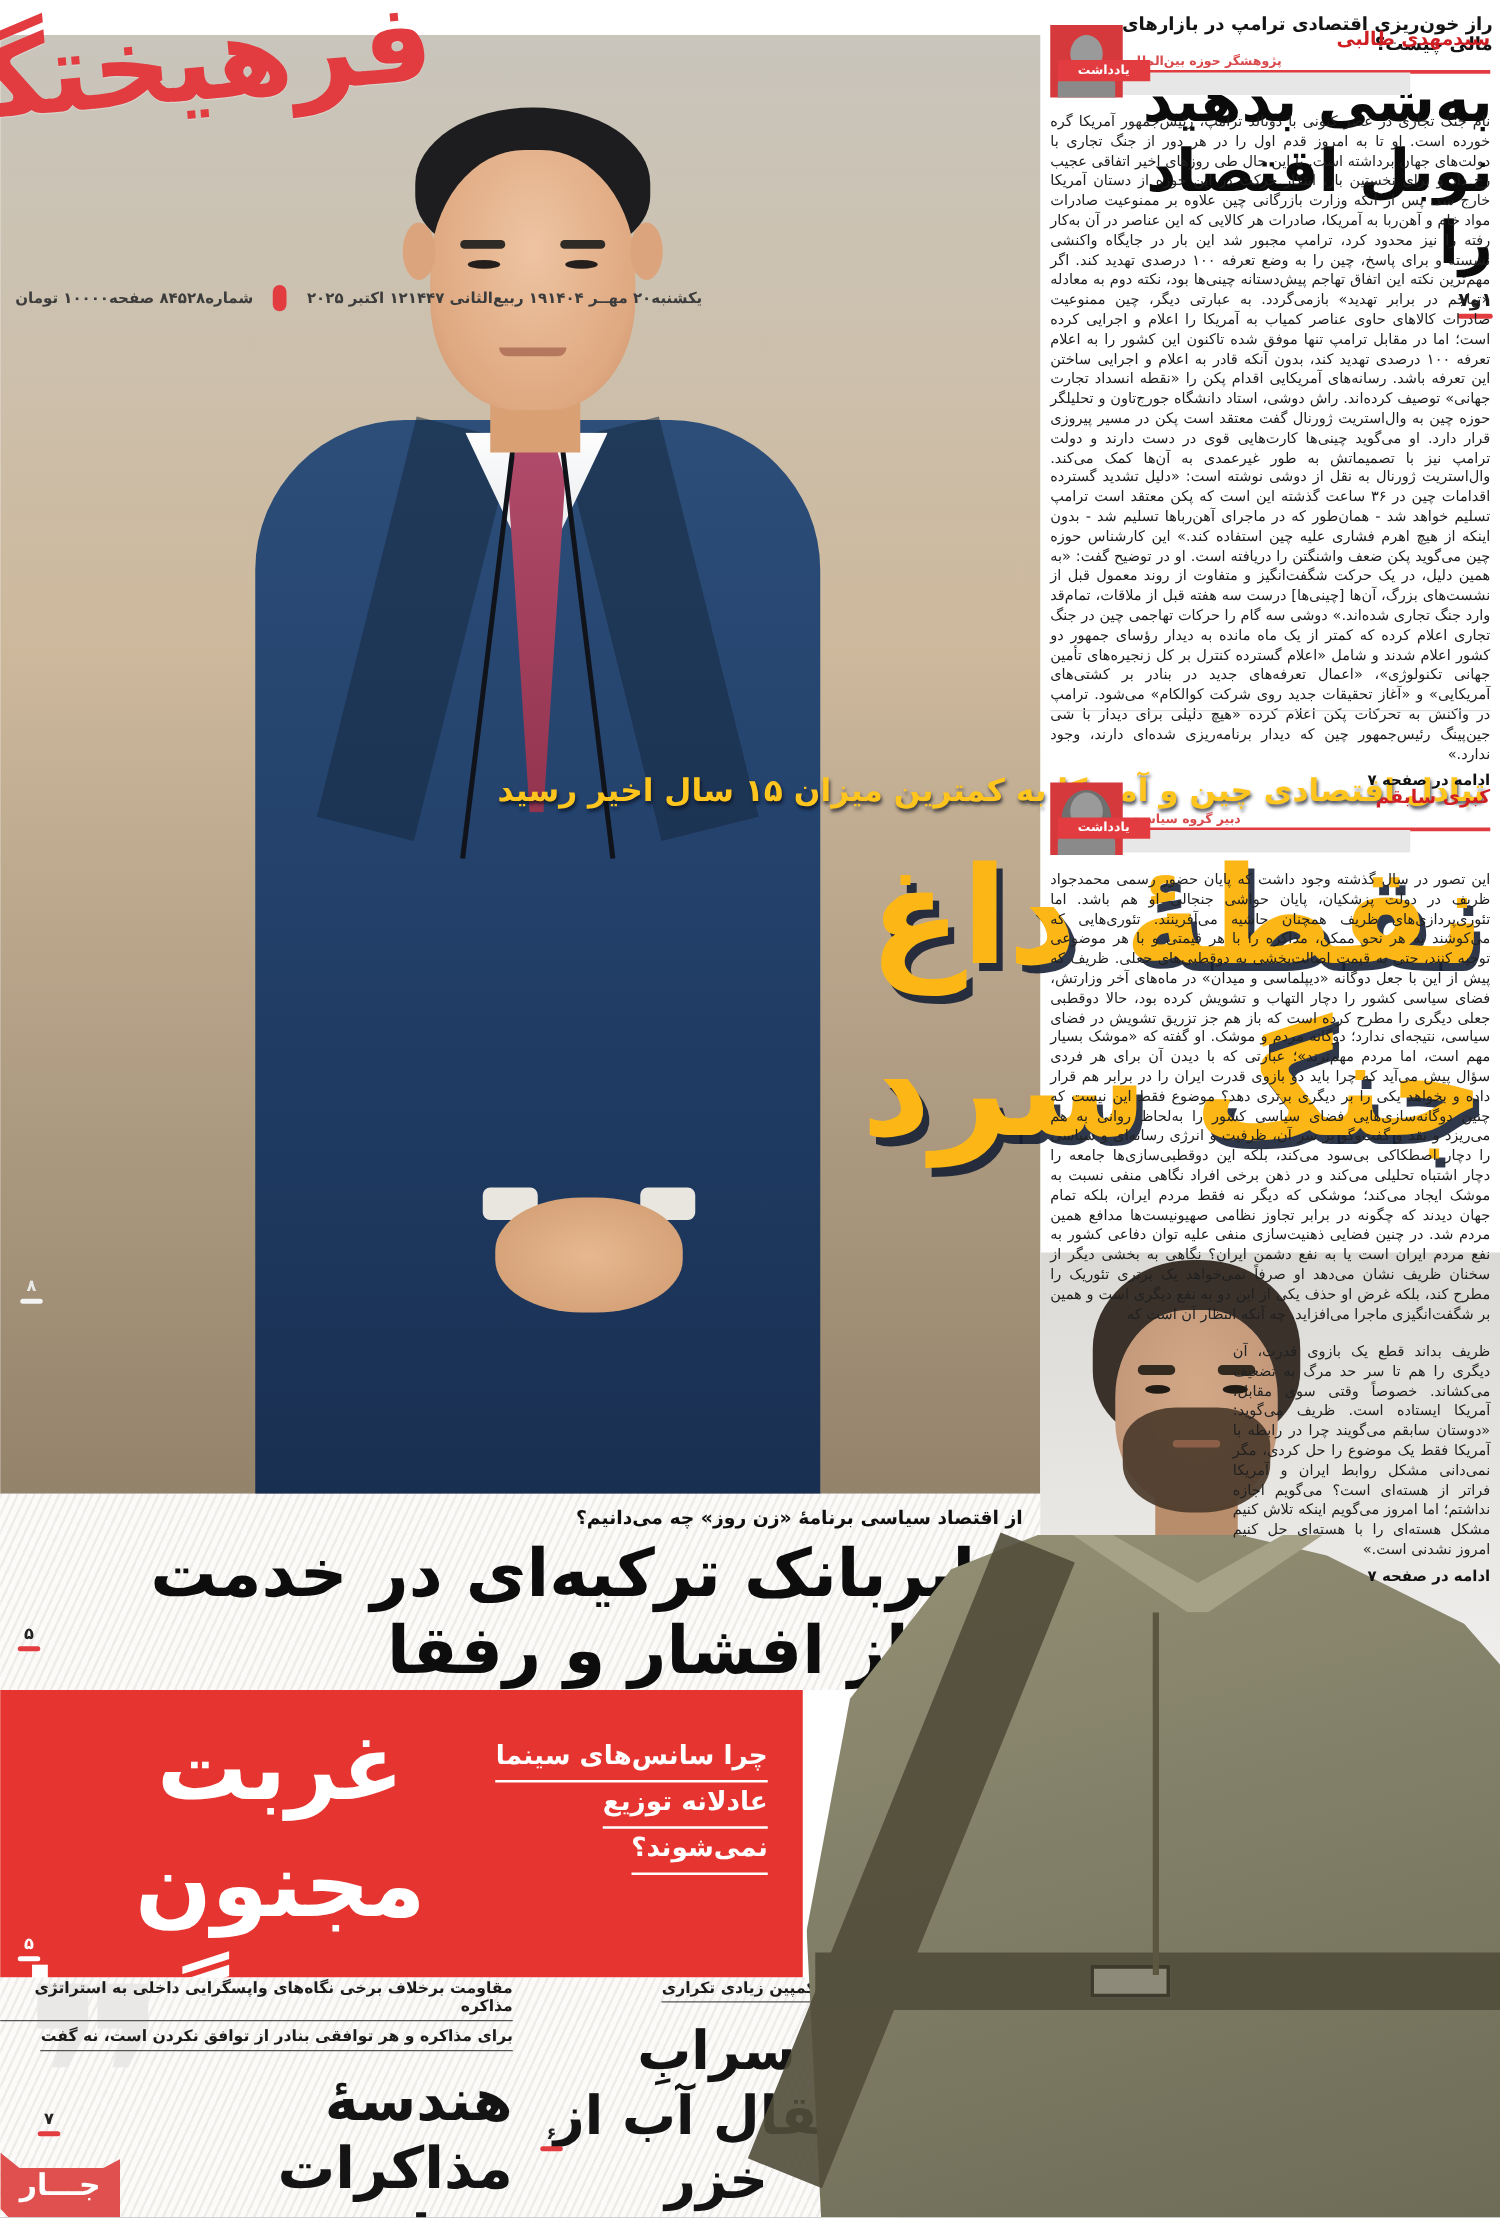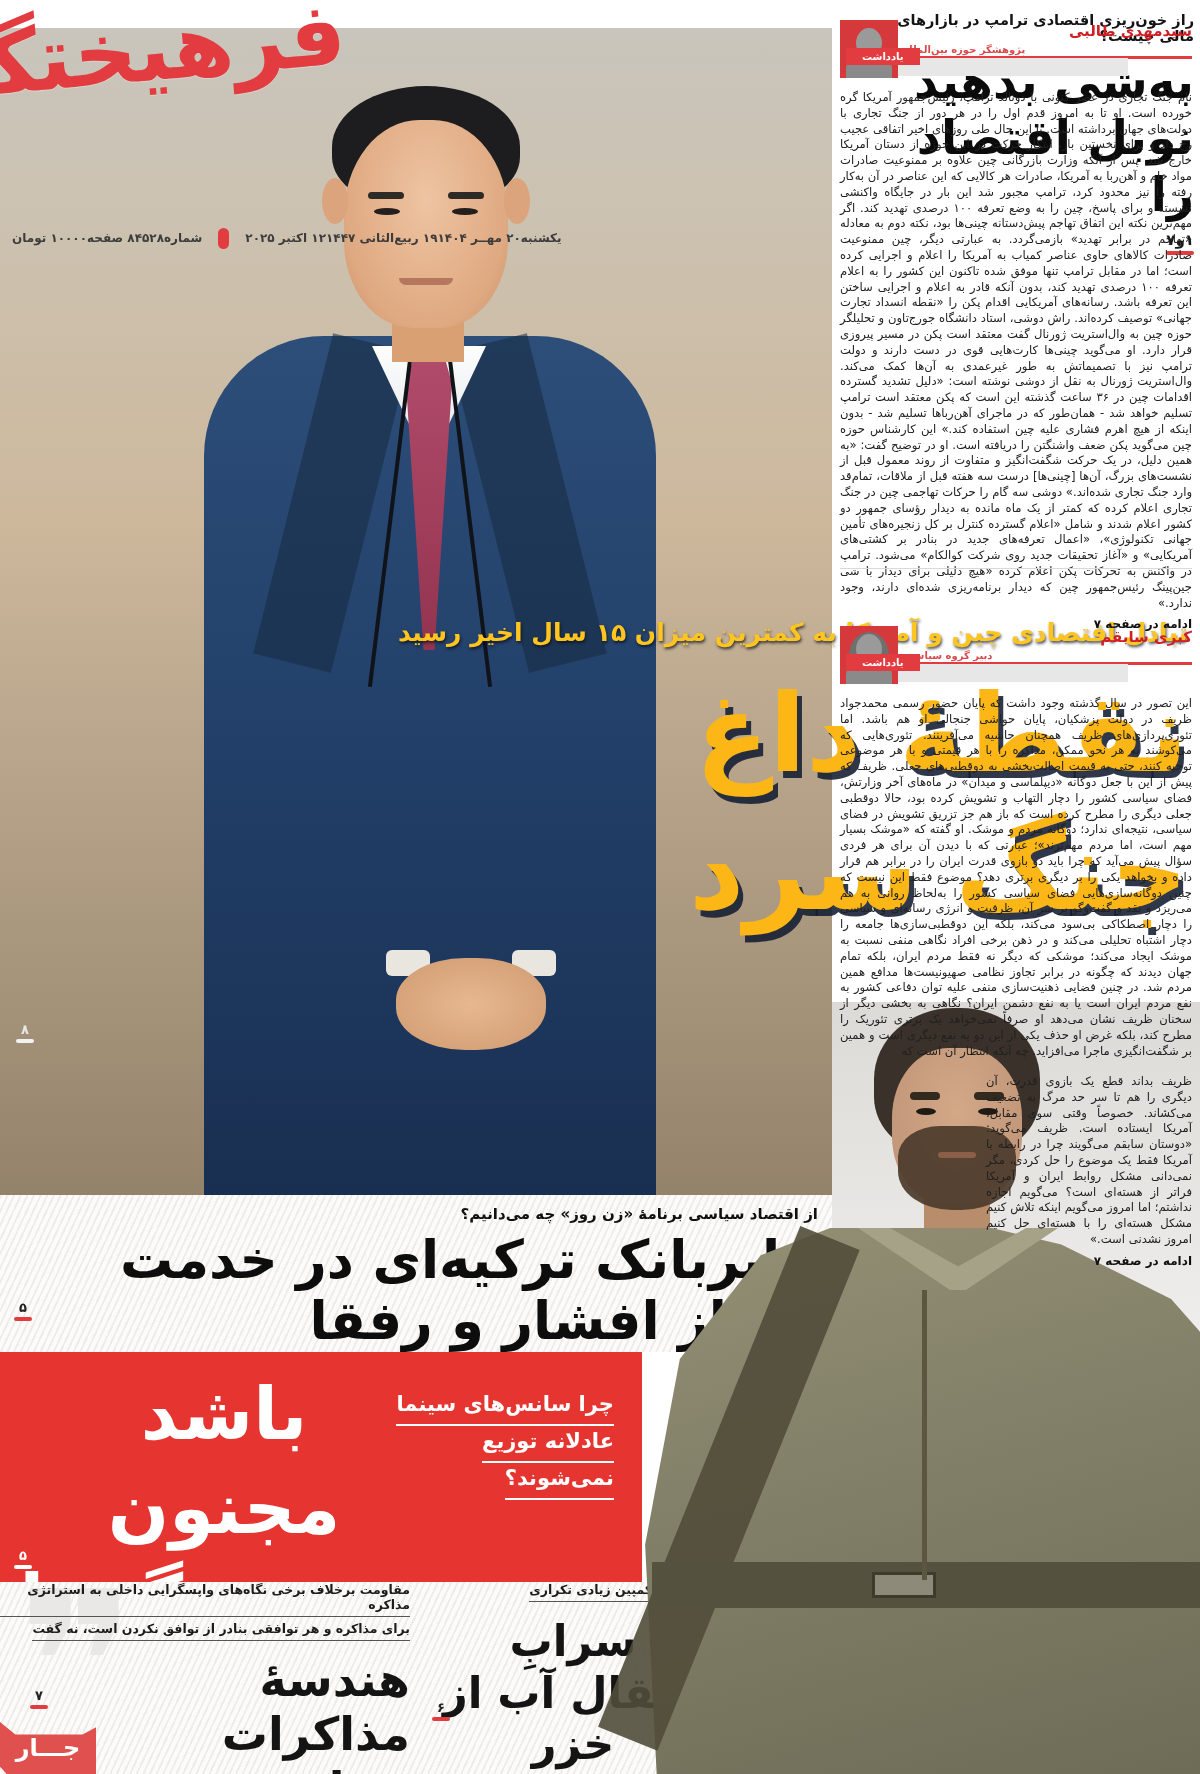--- a/index.html
+++ b/index.html
@@ -244,21 +244,21 @@
   </div>
   <div class="pagenum pn-dark" style="left:14px; top:1300px;"><span>۵</span><i class="pline" style="background:#e23c40;"></i></div>
 
   <div class="redblock">
     <div class="rb-side">
       <span>چرا سانس‌های سینما</span><br>
       <span>عادلانه توزیع</span><br>
       <span>نمی‌شوند؟</span>
     </div>
     <div class="rb-head">
-      <div>باشد مجنون</div>
+      <div>غربت مجنون</div>
       <div>وهمسنگرها</div>
     </div>
     <div class="pagenum pn-white" style="left:14px; top:196px; position:absolute;"><span>۵</span><i class="pline"></i></div>
   </div>
 
   <div class="bottom stripes">
     <div class="bleft">
       <div class="bquote">❞</div>
       <div class="kick">
         <span>مقاومت برخلاف برخی نگاه‌های واپسگرایی داخلی به استراتژی مذاکره</span><br>

